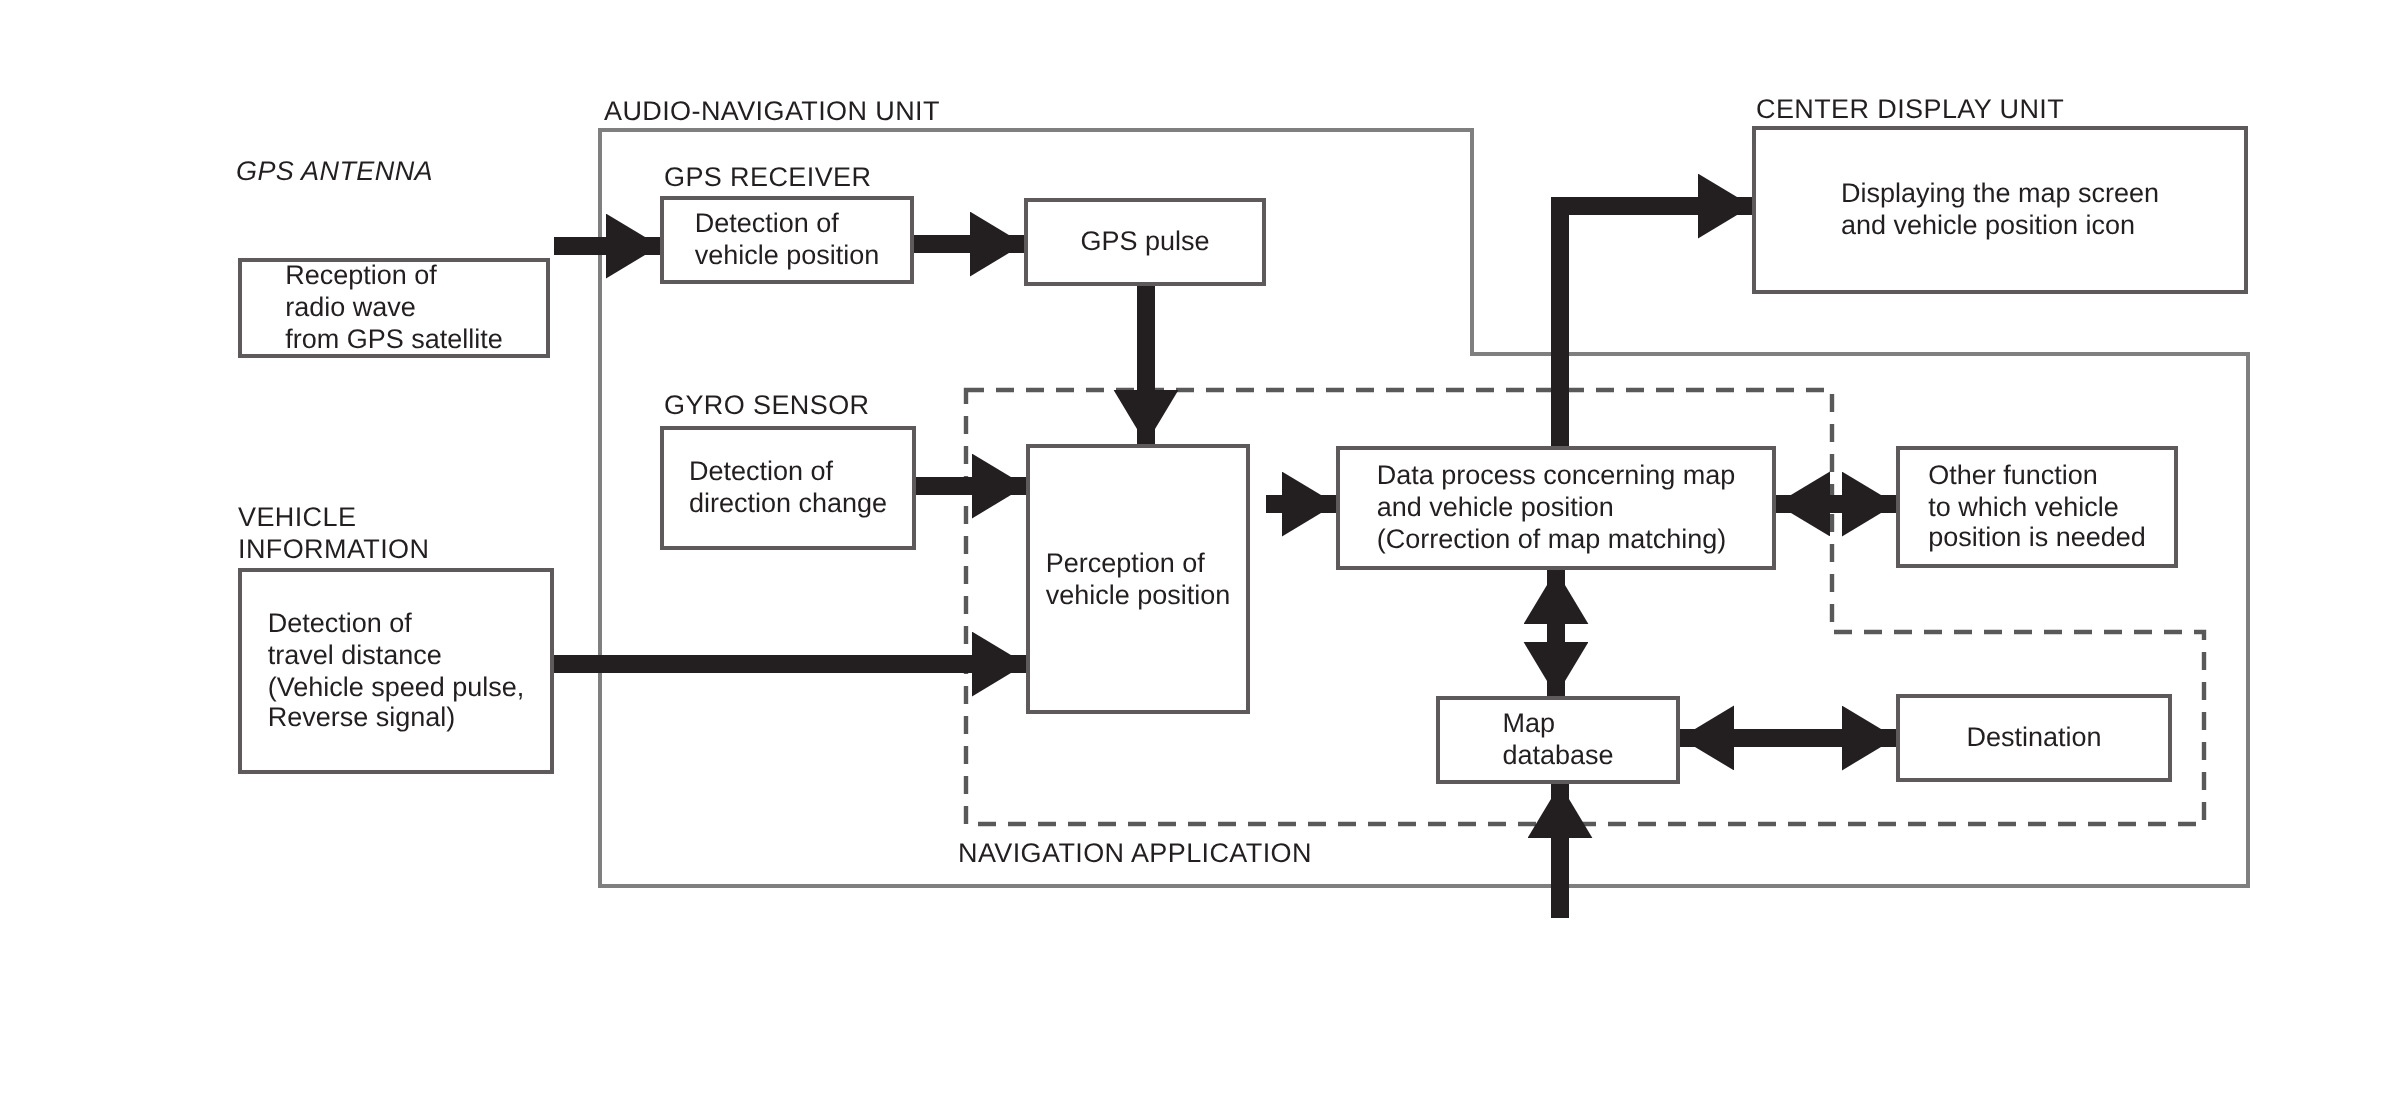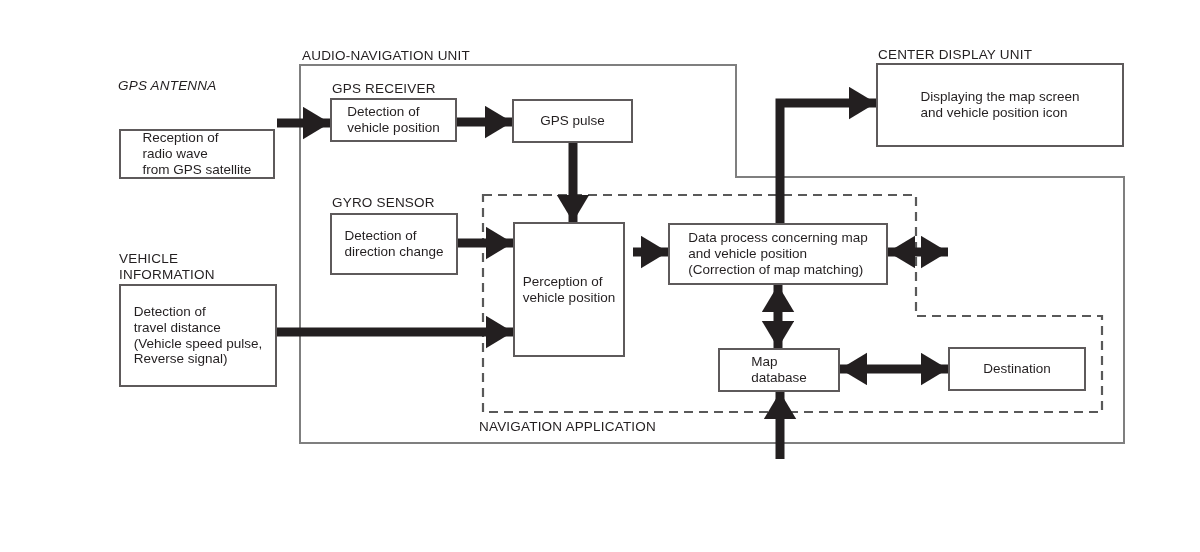--- a/index.html
+++ b/index.html
@@ -128,20 +128,25 @@
   </div>
   <div class="box b-perception">
     <div class="t">Perception of
 vehicle position</div>
   </div>
   <div class="box b-dataproc">
     <div class="t">Data process concerning map
 and vehicle position
 (Correction of map matching)</div>
   </div>
+  <div class="box b-other">
+    <div class="t">Other function
+to which vehicle
+position is needed</div>
+  </div>
   <div class="box b-mapdb">
     <div class="t">Map
 database</div>
   </div>
   <div class="box b-dest center-text">
     <div class="t">Destination</div>
   </div>
   <div class="box b-display">
     <div class="t">Displaying the map screen
 and vehicle position icon</div>

